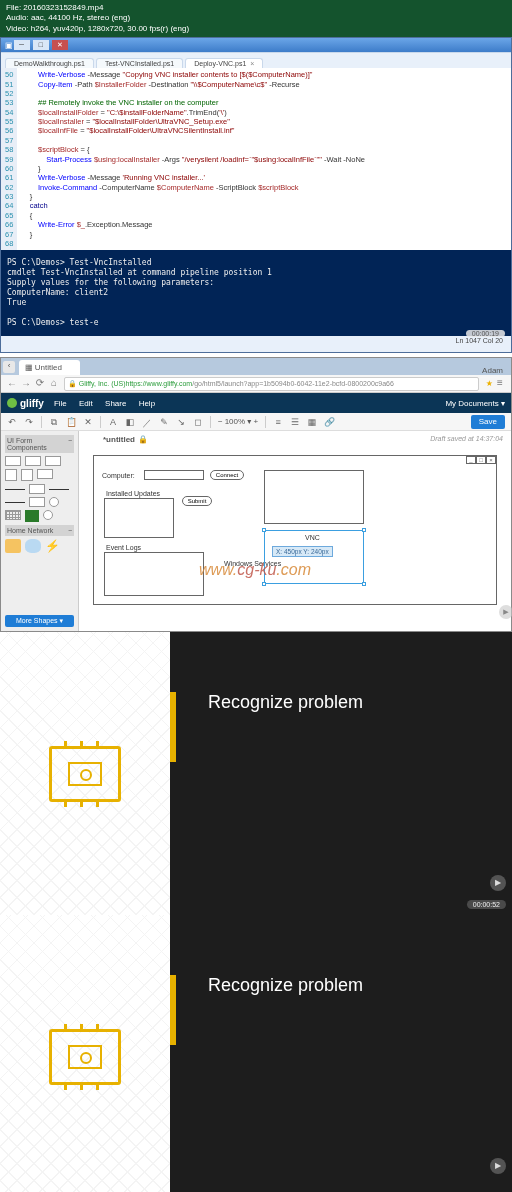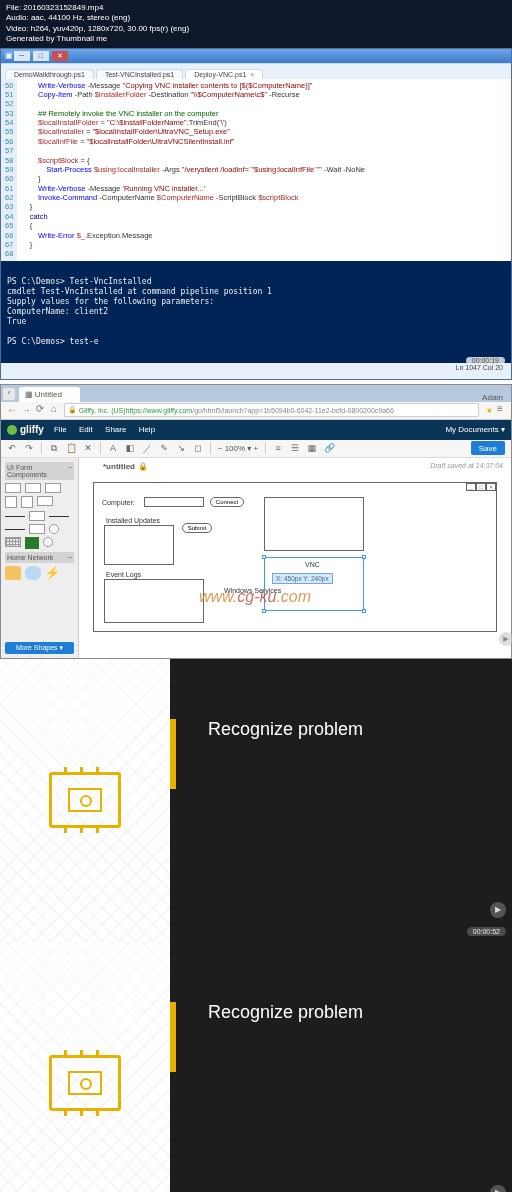--- a/index.html
+++ b/index.html
@@ -1,19 +1,19 @@
 <!DOCTYPE html>
 <html><head>
 <meta charset="utf-8">
 <style>
 * { margin: 0; padding: 0; box-sizing: border-box; font-family: "Segoe UI", Tahoma, sans-serif; }
 body { width: 512px; background: #fff; font-size: 8px; }
 
 
-.meta-block { background: #0f172a; color: #fff; padding: 3px 6px; line-height: 1.3; font-family: Arial,sans-serif; font-size:8px; }
+.meta-block { background: #14532d; color: #fff; padding: 3px 6px; line-height: 1.3; font-family: Arial,sans-serif; font-size:8px; }
 
 
 .ise-window { border: 1px solid #4d6d9a; background: #fff; }
 .ise-title { background: linear-gradient(#6ba6e8,#3d7cc9); color:#fff; display:flex; align-items:center; height:14px; padding:0 4px; font-size:8px; }
 .ise-title .spacer { flex:1; text-align:center; }
 .ise-controls span { display:inline-block; width:16px; height:10px; margin-left:1px; text-align:center; line-height:10px; font-size:7px; }
 .ise-ctrl-min, .ise-ctrl-max { background:#d9e7f7;color:#333; }
 .ise-ctrl-close { background:#c75050;color:#fff; }
 .ise-menu { background:#e8f0fa; padding:2px 5px; font-size:8px; color:#333; }
 .ise-menu span { margin-right:10px; }
@@ -22,21 +22,21 @@
 .ise-tab.active { background:#fff; }
 .ise-close-x { color:#888; margin-left:4px; }
 .ise-code { background:#fff; display:flex; font-family:Consolas,monospace; font-size:7.5px; line-height:1.25; }
 .ise-gutter { background:#e8eef7; color:#2b91af; text-align:right; padding:2px 4px; }
 .ise-src { padding:2px 4px; white-space:pre; color:#333; overflow:hidden; }
 .kw { color:#00008b; }
 .str { color:#8b0000; }
 .var { color:#a52a2a; }
 .cmt { color:#006400; }
 .cmd { color:#0000ff; }
-.ise-console { background:#012456; color:#eee; font-family:Consolas,monospace; font-size:8px; padding:16px 6px; white-space:pre; line-height:1.25; }
+.ise-console { background:#012456; color:#eee; font-family:Consolas,monospace; font-size:8px; padding:8px 6px; white-space:pre; line-height:1.25; }
 .ise-status { background:#e8f0fa; color:#444; font-size:7px; text-align:right; padding:1px 8px; height:16px; position:relative; }
 .timer-badge { position:absolute; right:6px; top:-6px; background:rgba(230,230,230,0.85); border-radius:8px; padding:0 6px; font-size:7px; color:#555; }
 
 
 .browser { margin-top:4px; border:1px solid #8a8a8a; background:#f3f3f3; }
 .br-tabs { background:#b6c9de; height:17px; display:flex; align-items:flex-end; }
 .br-back { background:#e8e8e8; width:12px;height:12px; margin:2px; border-radius:2px; text-align:center; font-size:8px; color:#555; }
 .br-tab { background:#fff; height:15px; border-radius:3px 3px 0 0; padding:0 18px 0 6px; font-size:8px; color:#555; display:flex; align-items:center; margin-left:2px;}
 .br-user { margin-left:auto; padding:0 8px; font-size:8px; color:#555;}
 .br-addr { background:#f6f6f6; height:18px; display:flex; align-items:center; padding:0 4px; border-bottom:1px solid #ccc; }
@@ -108,21 +108,20 @@
 .slide-timer { position:absolute; bottom:6px; right:6px; background:rgba(120,120,120,0.5); border-radius:9px; padding:1px 6px; font-size:7px; color:#eee;}
 .slide-play { position:absolute; bottom:24px; right:6px; width:16px;height:16px; border-radius:50%; background:rgba(140,140,140,0.5); color:#ddd; text-align:center; line-height:16px; font-size:8px;}
 </style>
 </head>
 <body>
 
 <div class="meta-block">
   <div>File: 20160323152849.mp4</div>
   <div>Audio: aac, 44100 Hz, stereo (eng)</div>
   <div>Video: h264, yuv420p, 1280x720, 30.00 fps(r) (eng)</div>
-  <div>Generated by Thumbnail me</div>
 </div>
 
 <div class="ise-window">
   <div class="ise-title">
     <span>▣</span>
     <span class="ise-controls">
       <span class="ise-ctrl-min">─</span>
       <span class="ise-ctrl-max">□</span>
       <span class="ise-ctrl-close">✕</span>
     </span>

